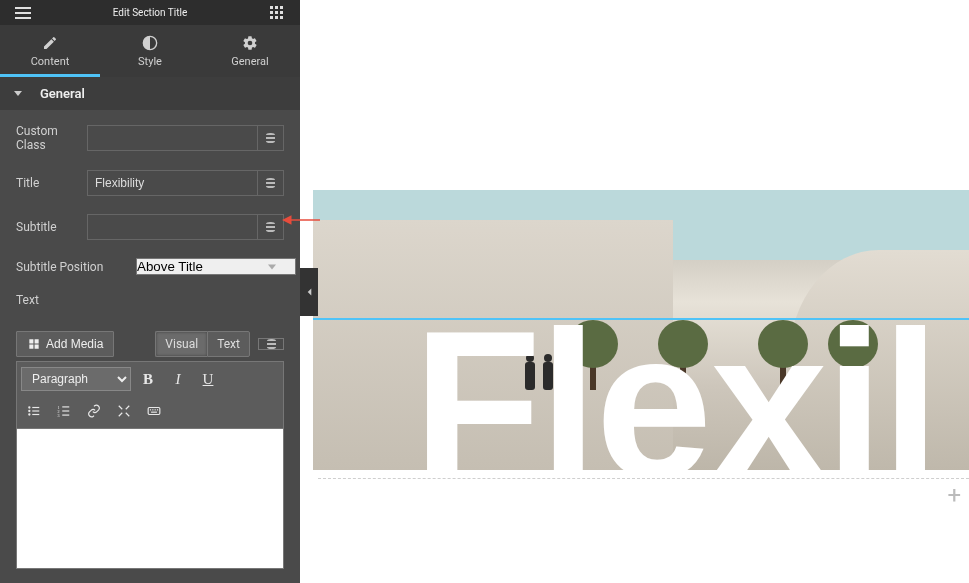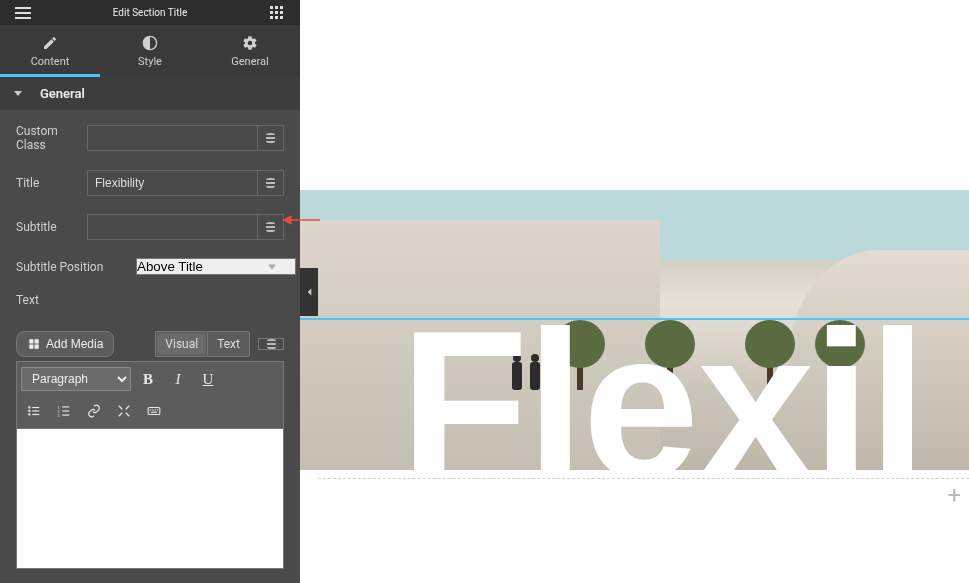--- a/index.html
+++ b/index.html
@@ -41,39 +41,39 @@
 .input-suffix { width: 26px; background: #4a4a4a; border: 1px solid #666; border-left: none; display: flex; align-items: center; justify-content: center; cursor: pointer; }
 .db-icon { width: 9px; height: 10px; background: repeating-linear-gradient(180deg, #bbb, #bbb 2px, transparent 2px, transparent 4px); border-radius: 4px/2px; }
 .select-wrap { flex: 1; position: relative; }
 .select-wrap select { width: 100%; appearance: none; margin-left: 12px; }
 .select-caret { position: absolute; right: 8px; top: 50%; transform: translateY(-50%); pointer-events: none; border-top: 5px solid #aaa; border-left: 4px solid transparent; border-right: 4px solid transparent; }
 
 .text-label { color: #d0d0d0; }
 
 
 .editor-bar { display: flex; gap: 4px; align-items: center; margin-top: 6px; }
-.btn { background: #5c5c5c; border: 1px solid #777; color: #eee; font-size: 12px; padding: 5px 10px; cursor: pointer; border-radius: 8px; display: flex; gap: 5px; }
+.btn { background: #5c5c5c; border: 1px solid #777; color: #eee; font-size: 12px; padding: 5px 10px; cursor: pointer; border-radius: 1px; display: flex; gap: 5px; }
 .btn-media svg { width: 14px; height: 14px; }
 .editor-tabs { margin-left: auto; display: flex; }
 .etab { background: #5c5c5c; border: 1px solid #777; font-size: 12px; color: #ddd; padding: 5px 9px; cursor: pointer; }
 .etab.active { background: #6b6b6b; box-shadow: inset 0 0 3px rgba(0,0,0,.4); }
 .etab:first-child { border-right: none; border-radius: 2px 0 0 2px; }
 .etab:nth-child(2) { border-radius: 0 2px 2px 0; }
 
 .toolbar { background: #5c5c5c; border: 1px solid #777; padding: 4px; display: flex; gap: 4px; align-items: center; flex-wrap: wrap; margin-top: 4px; }
 .tb-select { background: #6b6b6b; border: 1px solid #888; color: #eee; font-size: 12px; padding: 3px 6px; width: 110px; }
 .tb-btn { width: 26px; height: 26px; display: flex; align-items: center; justify-content: center; color: #e8e8e8; cursor: pointer; border-radius: 2px; font-size: 15px; font-family: Georgia, serif; }
 .toolbar-row2 { display: flex; gap: 4px; width: 100%; margin-top: 2px; }
 
 .editor-area { background: #fff; border: 1px solid #777; border-top: none; min-height: 140px; }
 
 
 .canvas { flex: 1; position: relative; background: #fff; }
 .toggle-panel { position: absolute; left: 0; top: 50%; transform: translateY(-50%); width: 18px; height: 48px; background: #333; color: #ccc; display: flex; align-items: center; justify-content: center; cursor: pointer; font-size: 11px; z-index: 2; }
-.hero { position: absolute; left: 0; right: 0; top: 190px; height: 280px;
+.hero { position: absolute; left: 13px; right: 0; top: 190px; height: 280px;
   background: linear-gradient(180deg, #bbd9db 0%, #bbd9db 25%, #d4cfc5 25%, #e7e2d8 40%, #cdc6bb 70%, #bdb6a9 100%);
   overflow: hidden;
 }
 .building-l { position: absolute; left: 0; top: 30px; width: 360px; height: 250px; background: linear-gradient(180deg, #dcd6cc, #c5beb2); }
 .building-r { position: absolute; right: 0; top: 60px; width: 180px; height: 220px; background: linear-gradient(180deg, #e2dcd2, #bfb8ab); border-top-left-radius: 90px 110px; }
 .tree { position: absolute; bottom: 80px; width: 60px; height: 70px; }
 .tree::before { content: ""; position: absolute; left: 50%; bottom: 0; width: 6px; height: 30px; background: #4a3828; transform: translateX(-50%); }
 .tree::after { content: ""; position: absolute; left: 50%; bottom: 22px; width: 50px; height: 48px; background: #5a6b42; border-radius: 50%; transform: translateX(-50%); }
 .tree.t1 { left: 250px; } .tree.t2 { left: 340px; } .tree.t3 { left: 440px; } .tree.t4 { left: 510px; }
 .person { position: absolute; bottom: 76px; width: 14px; height: 40px; }

